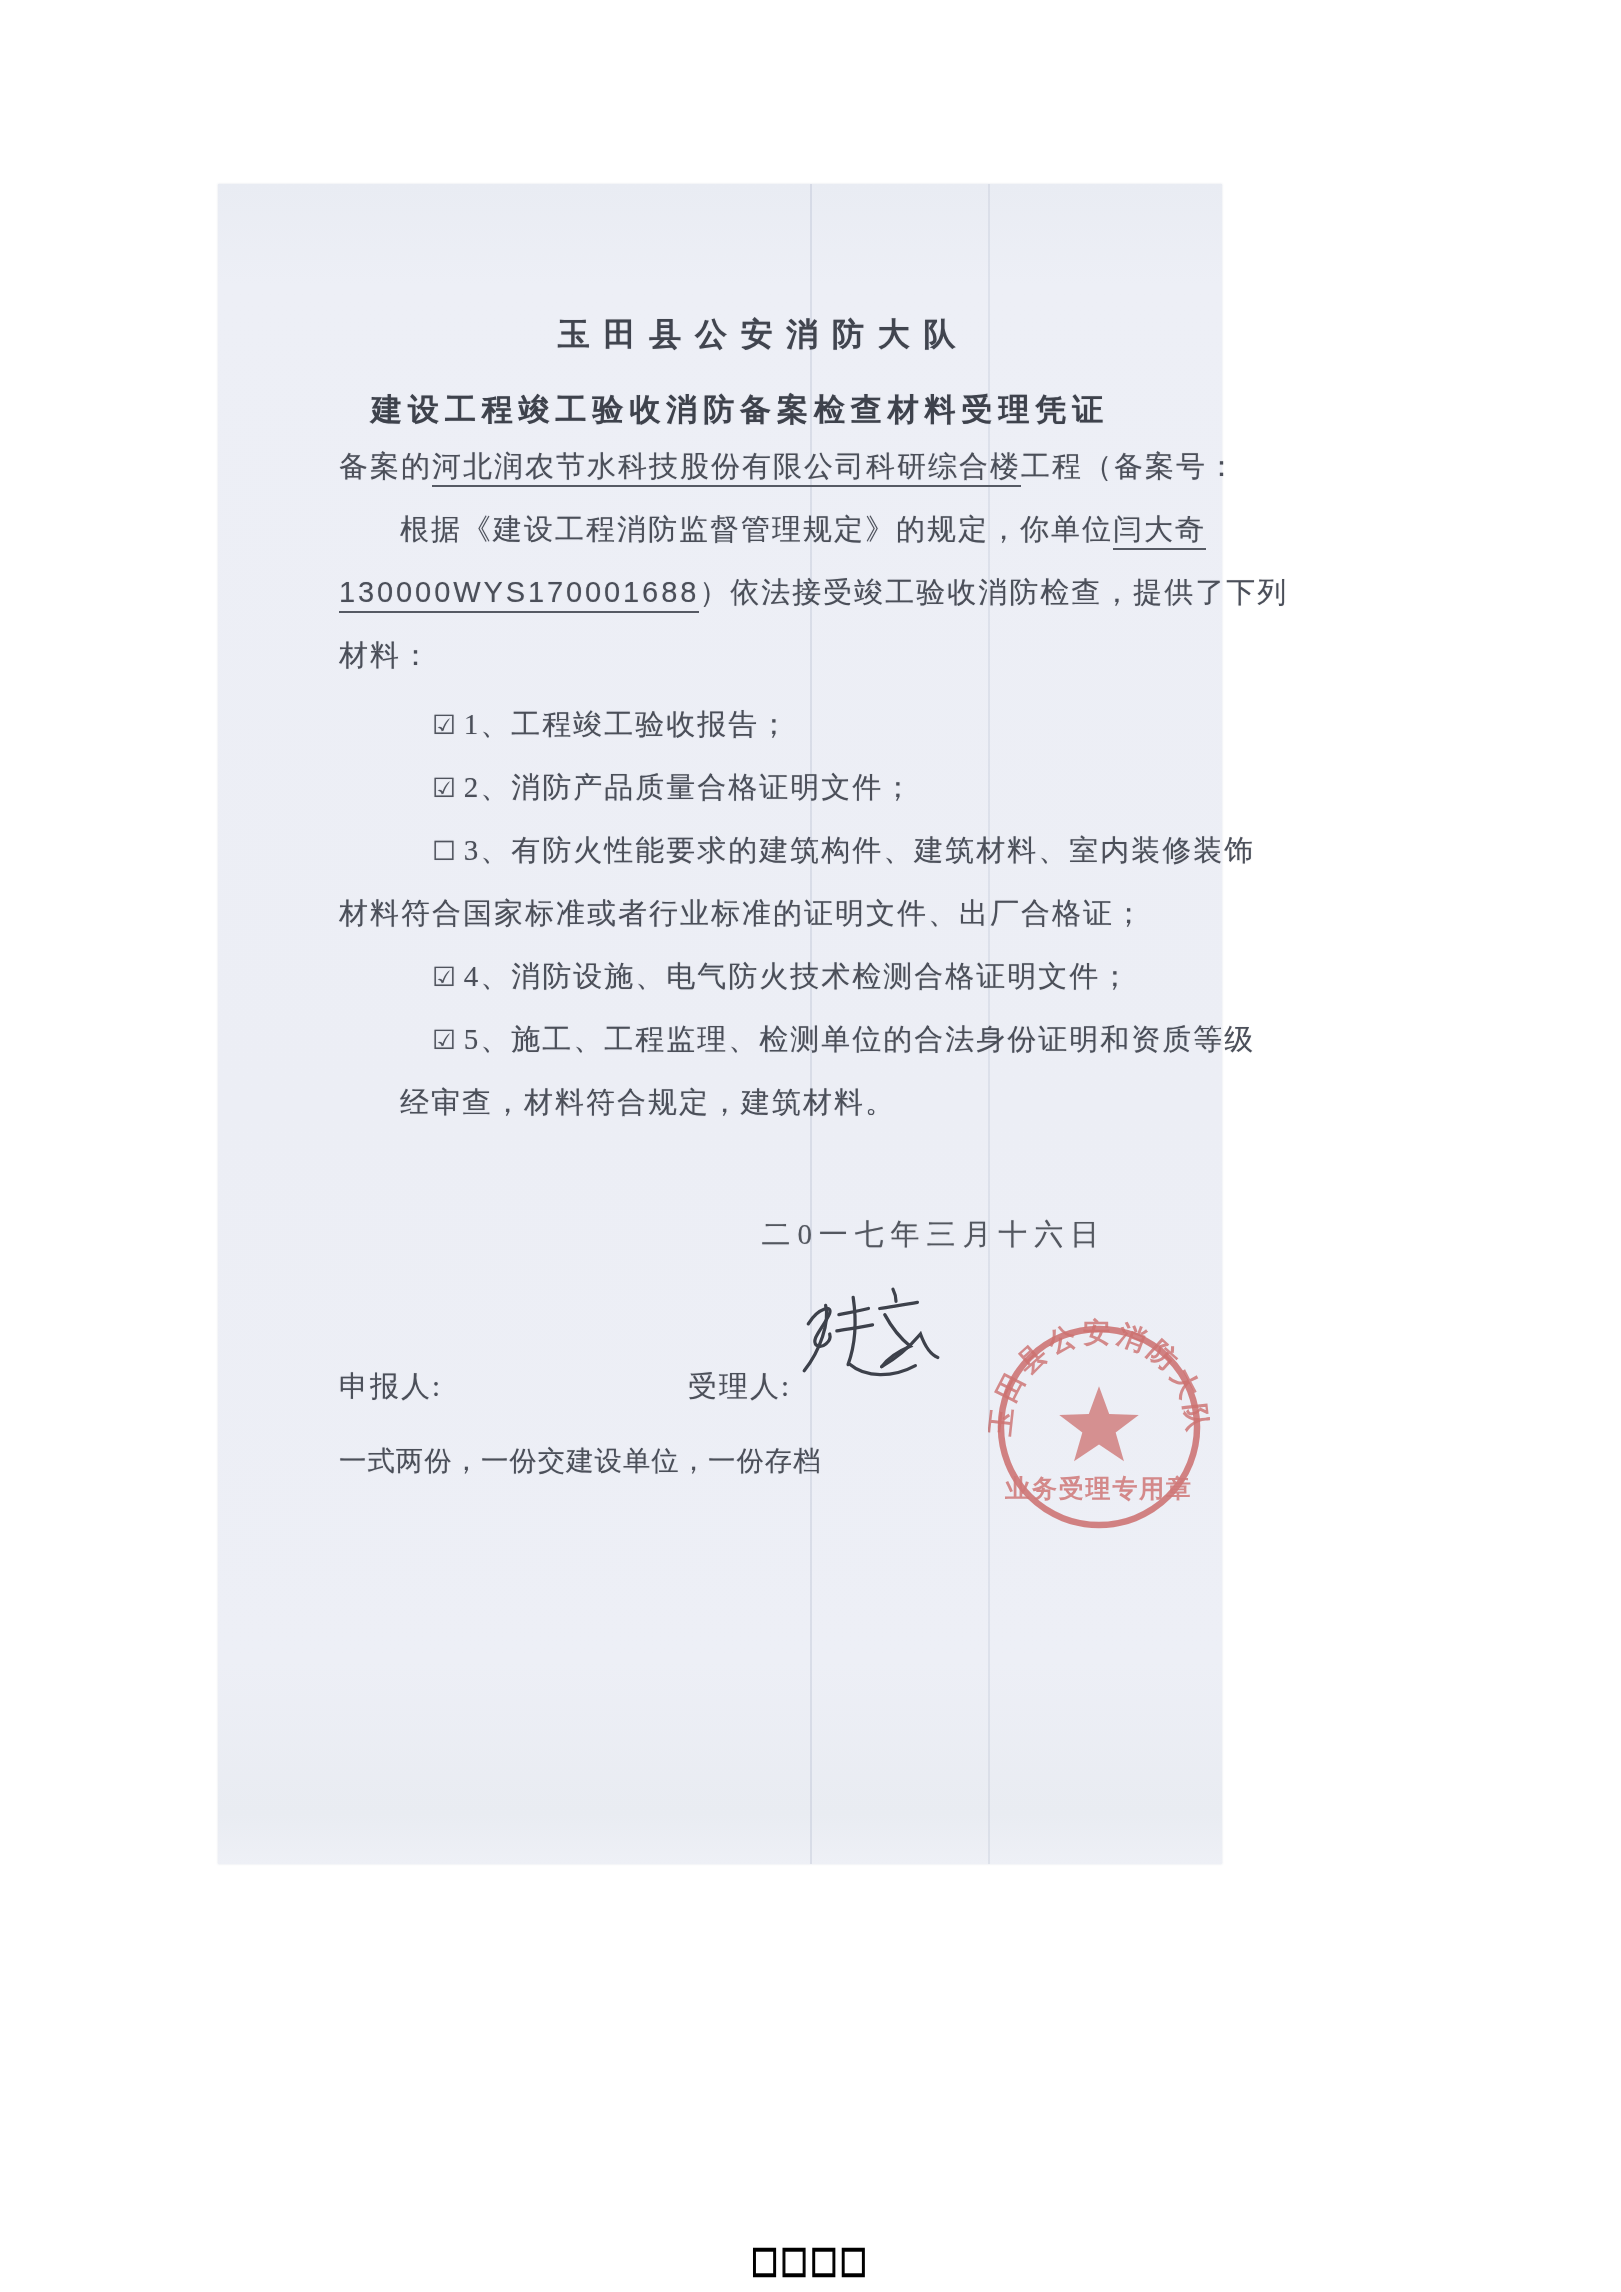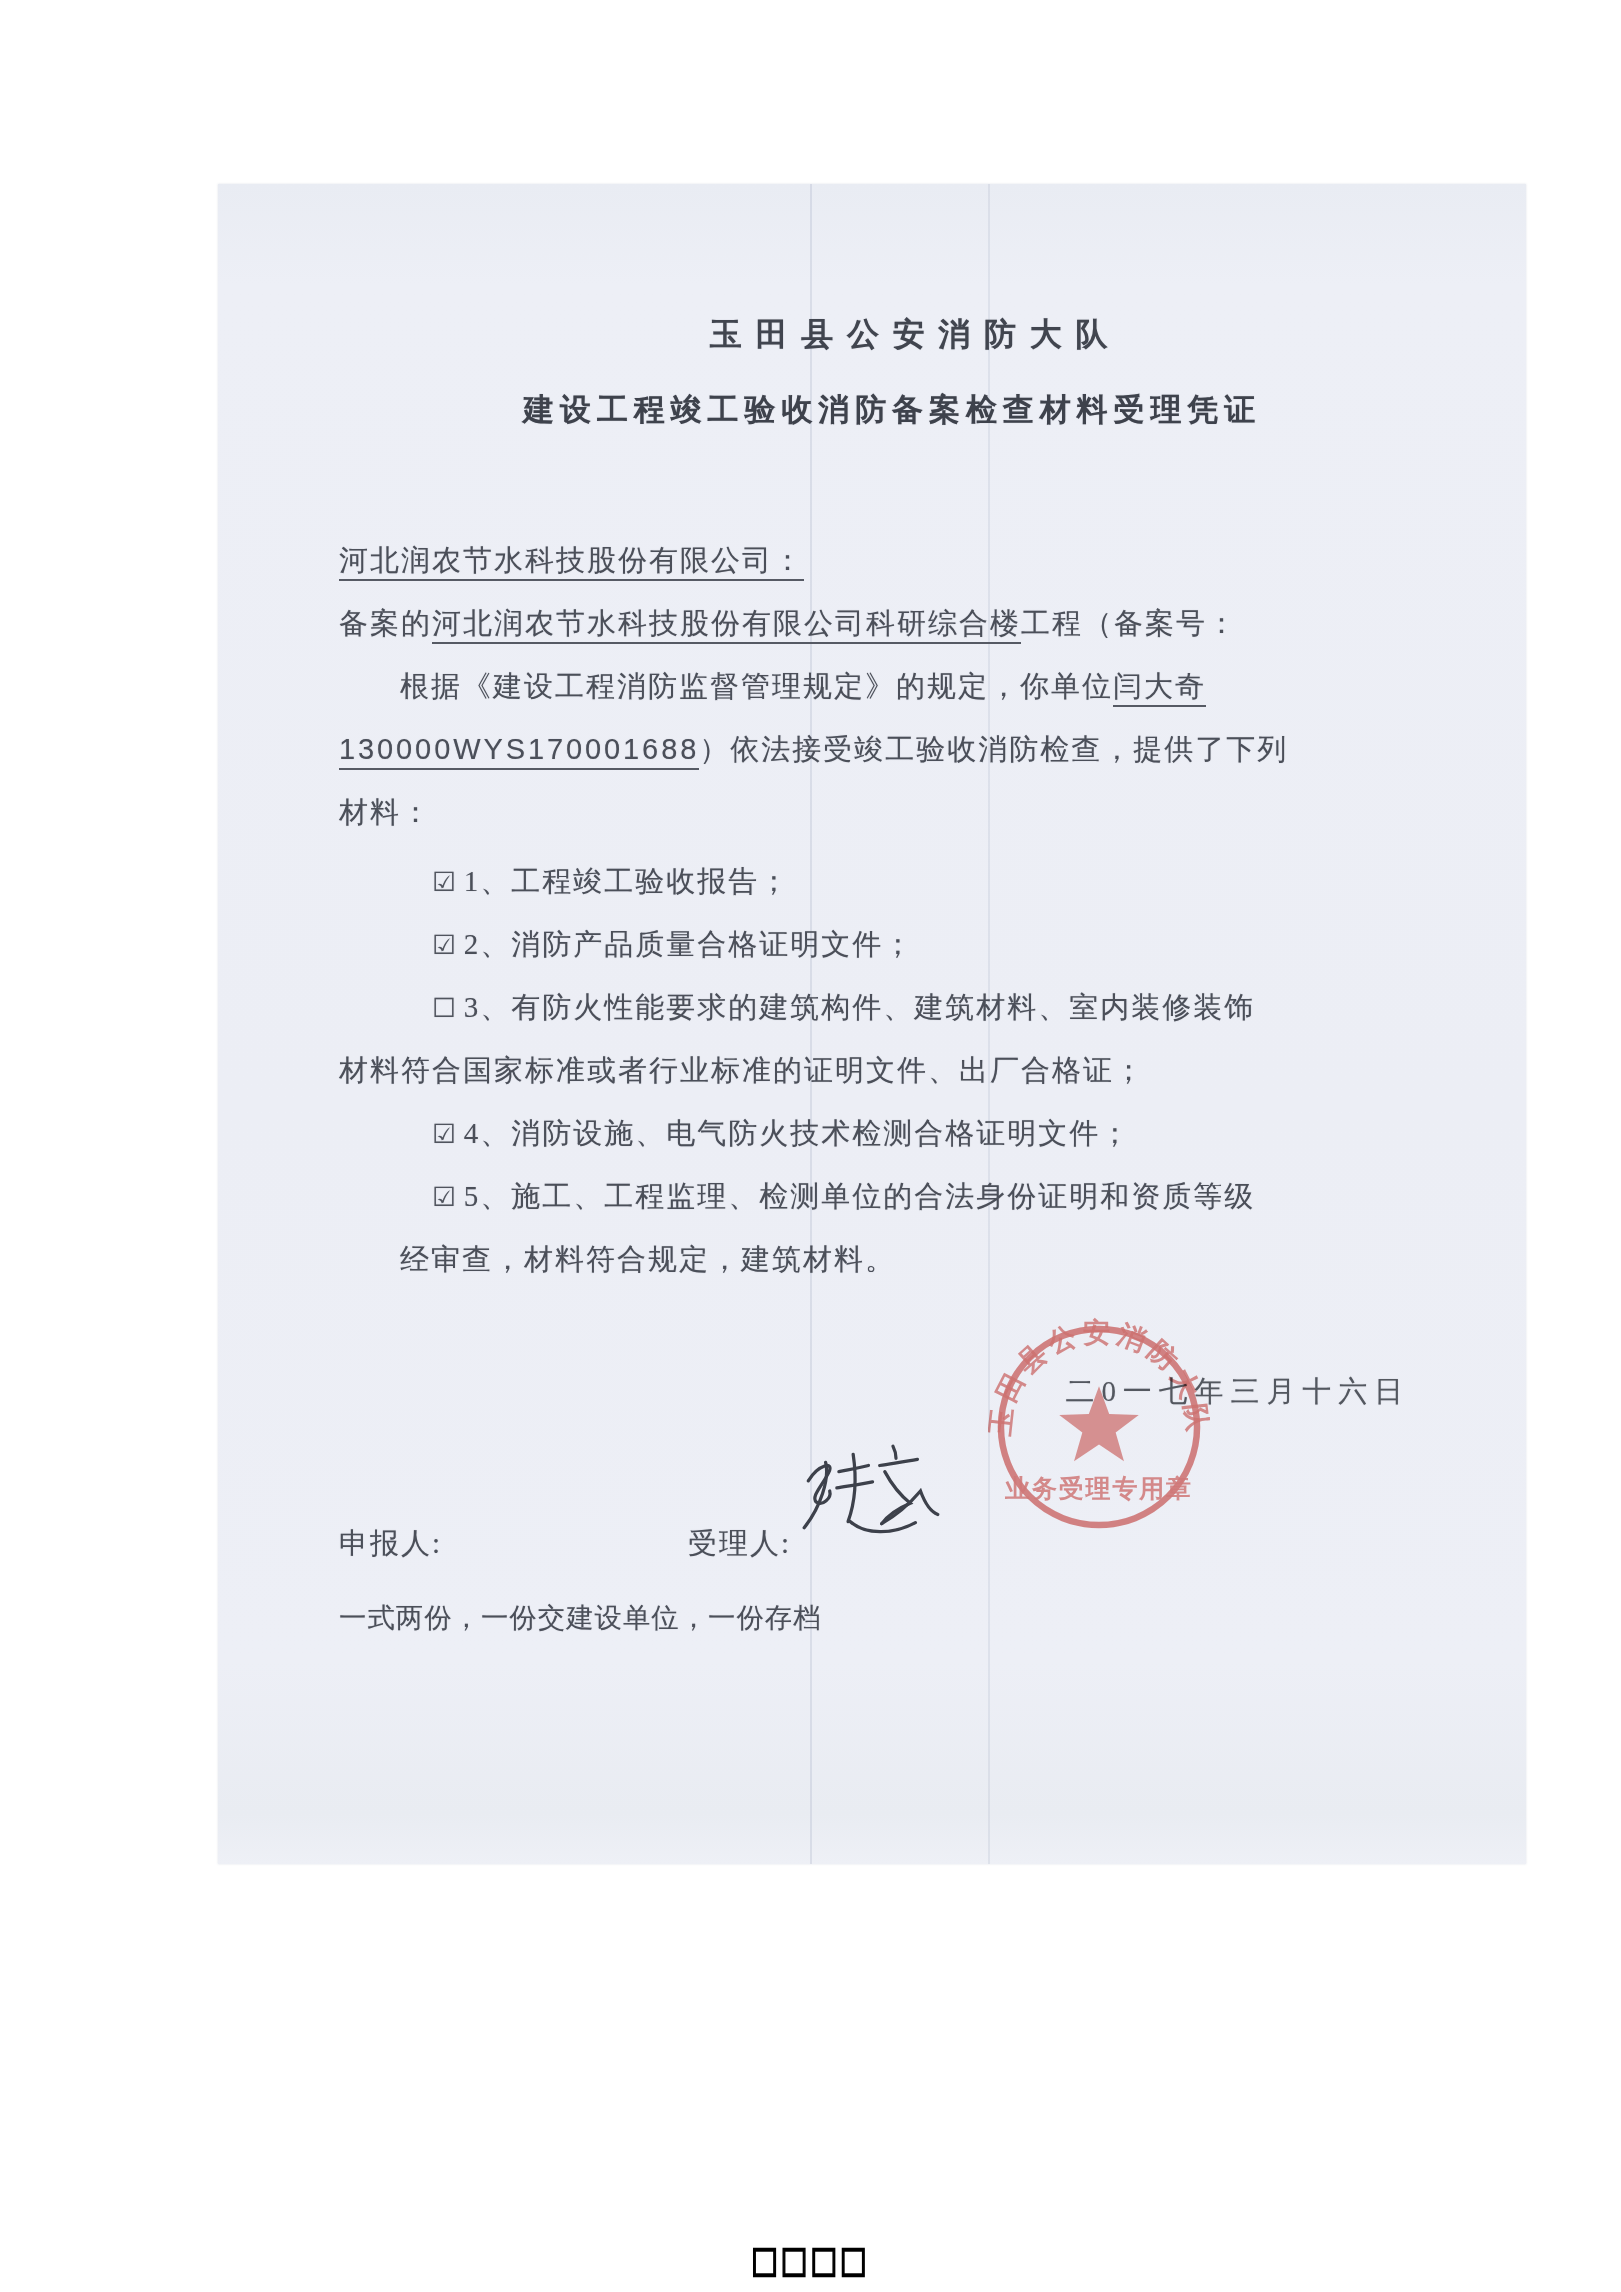--- a/index.html
+++ b/index.html
@@ -6,21 +6,21 @@
   .page{
     position:relative;
     width:1621px;height:2293px;
     background:#ffffff;
     overflow:hidden;
     font-family:"Liberation Serif","DejaVu Serif",serif;
   }
   
   .paper{
     position:absolute;left:218px;top:184px;
-    width:1308px;height:1680px;
+    width:1004px;height:1680px;
     background:linear-gradient(180deg,#e9ecf3 0%,#edeff6 6%,#eceef5 55%,#edeff6 88%,#e9ecf2 97%,#eef0f6 100%);
     box-shadow:0 0 2px rgba(160,168,190,.35);
   }
   .fold-line{
     position:absolute;top:0;bottom:0;width:2px;
     background:rgba(130,140,170,.18);
   }
   .content{
     position:absolute;inset:0;
     padding:125px 116px 0 121px;
@@ -80,21 +80,20 @@
 
   <div class="paper">
     <div class="fold-line" style="left:592px"></div>
     <div class="fold-line" style="left:770px;background:rgba(130,140,170,.14)"></div>
 
     <div class="content">
 
       <div class="title1">玉田县公安消防大队</div>
       <div class="title2">建设工程竣工验收消防备案检查材料受理凭证</div>
 
-      <div class="line salutation"><span class="u">河北润农节水科技股份有限公司：</span></div>
 
       <div class="line"><span>备案的</span><span class="u">河北润农节水科技股份有限公司科研综合楼</span><span>工程（备案号：</span></div>
       <div class="line indent"><span>根据《建设工程消防监督管理规定》的规定，你单位</span><span class="u">闫大奇</span></div>
       <div class="line"><span class="u num">130000WYS170001688</span><span>）依法接受竣工验收消防检查，提供了下列</span></div>
       <div class="line">材料：</div>
 
       <div class="items">
         <div class="line indent3"><span class="box">☑</span><span>1、工程竣工验收报告；</span></div>
         <div class="line indent3"><span class="box">☑</span><span>2、消防产品质量合格证明文件；</span></div>
         <div class="line indent3"><span class="box">☐</span><span>3、有防火性能要求的建筑构件、建筑材料、室内装修装饰</span></div>

